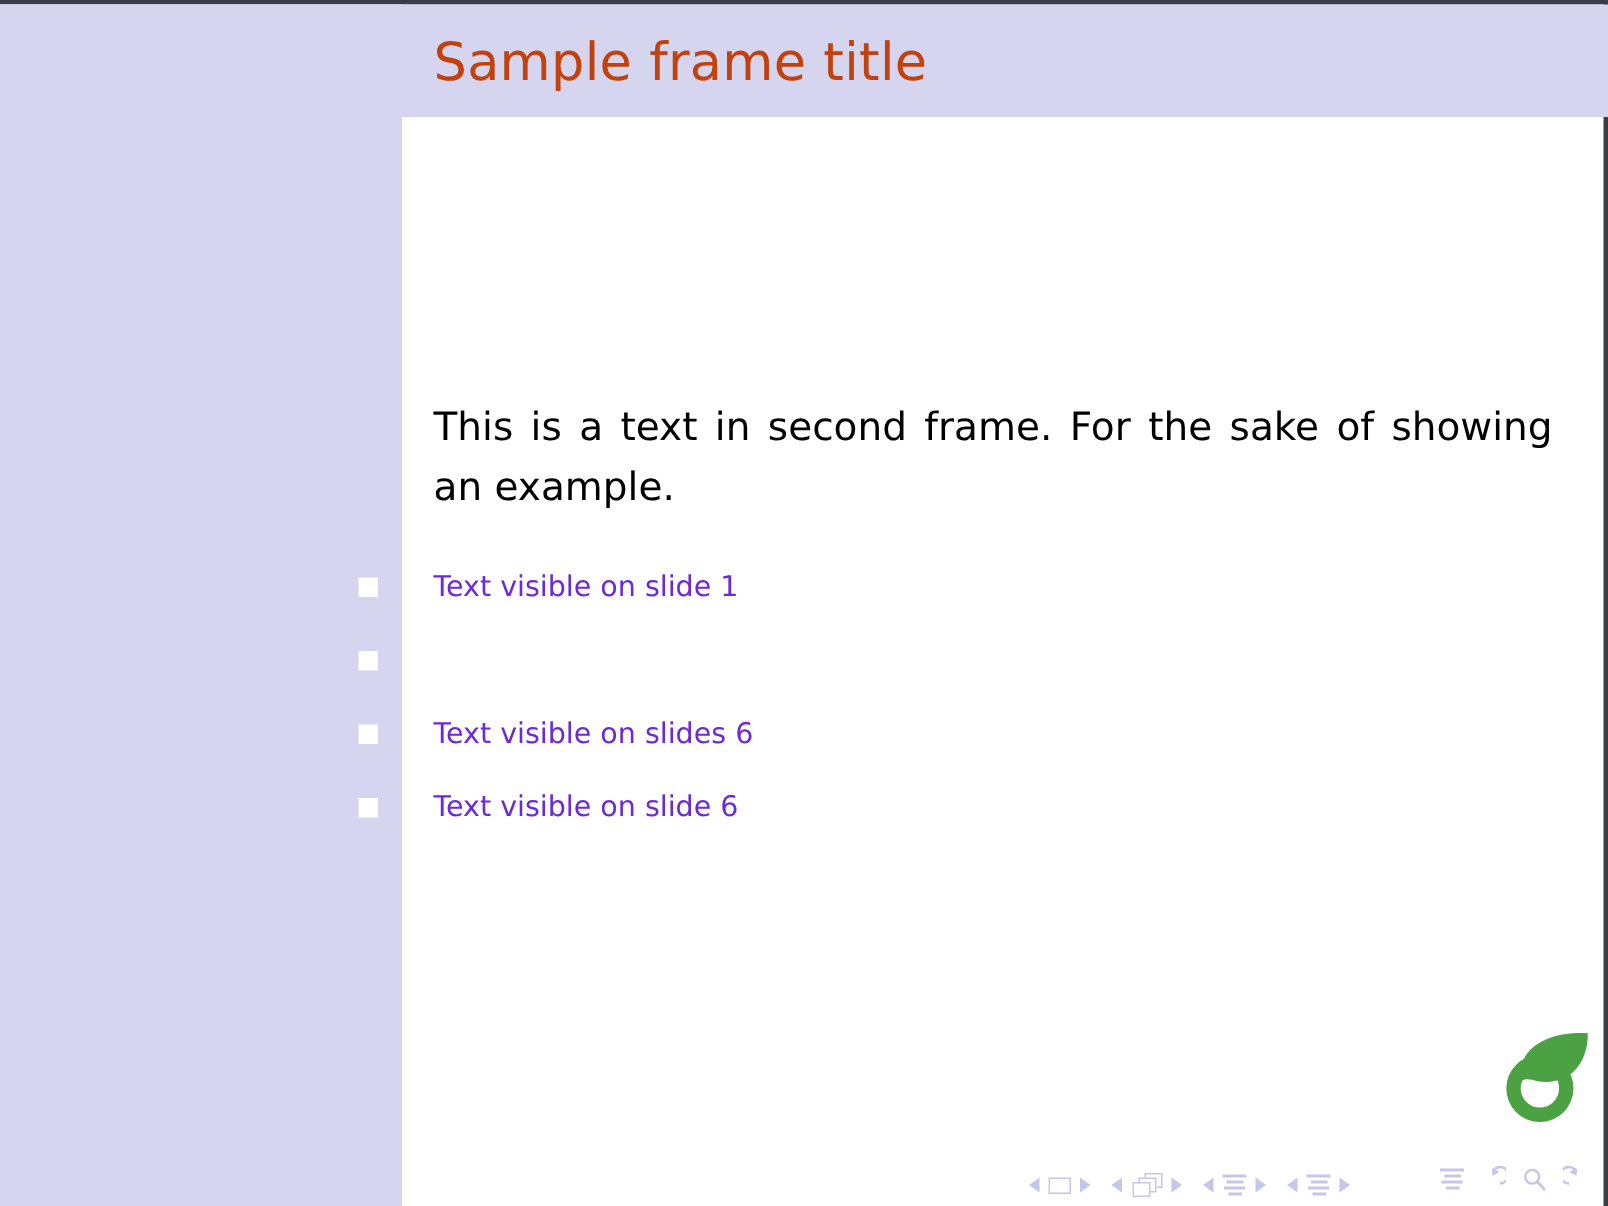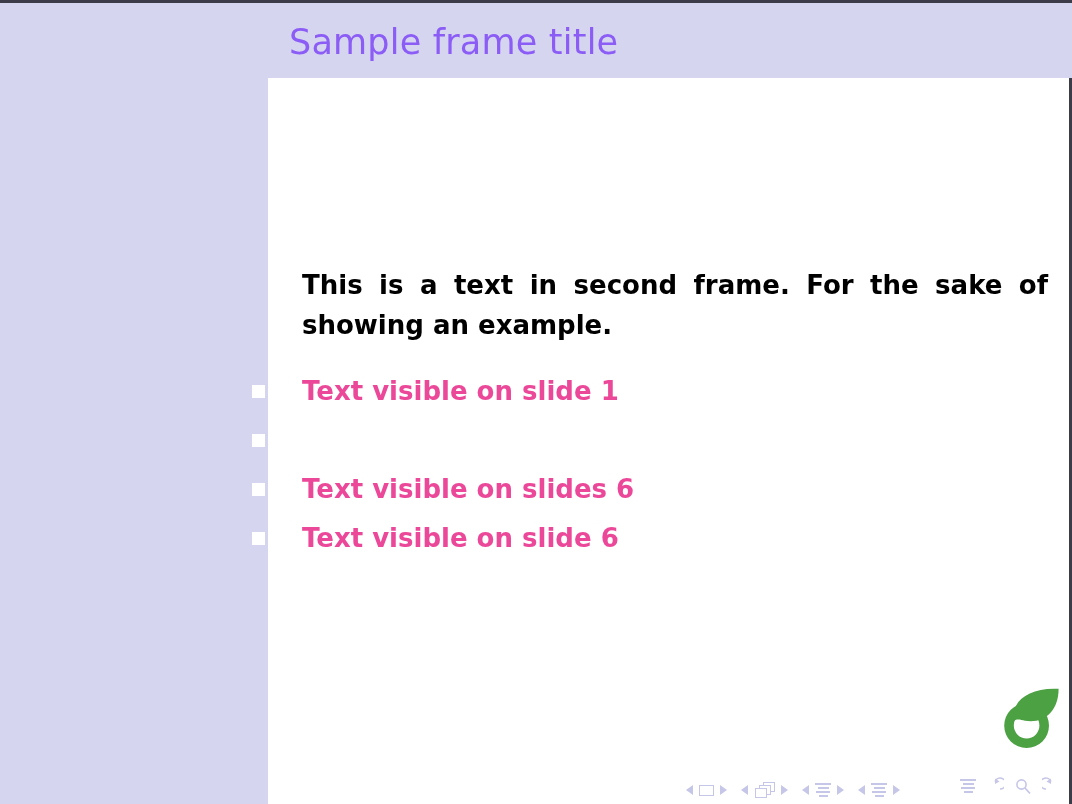--- a/index.html
+++ b/index.html
@@ -45,52 +45,51 @@
     left: 0; top: 3px;
     width: 268px;
     height: 801px;
     background: #d5d5ef;
   }
   #frame-title {
     position: absolute;
     left: 289px;
     top: 22px;
     font-size: 35px;
-    color: #8b5cf6;
+    color: #c2410c;
     letter-spacing: 0.2px;
     white-space: nowrap;
   }
   
   #content {
     position: absolute;
-    left: 302px;
+    left: 289px;
     top: 265px;
     width: 746px;
-    font-weight: bold;
   }
   #intro-paragraph {
     font-size: 26px;
     line-height: 40px;
     color: #000000;
     text-align: justify;
     margin: 0;
     width: 746px;
   }
   #bullet-list {
     list-style: none;
     margin: 0;
     padding: 0;
     margin-top: 22px;
   }
   .bullet-row {
     position: relative;
     height: 49px;
     line-height: 49px;
-    font-size: 26px;
-    color: #ec4899;
+    font-size: 19px;
+    color: #6d28d9;
   }
   .bullet-marker {
     position: absolute;
     left: -50px;
     top: 18px;
     width: 13px;
     height: 13px;
     background: #ffffff;
   }
   .bullet-label {

